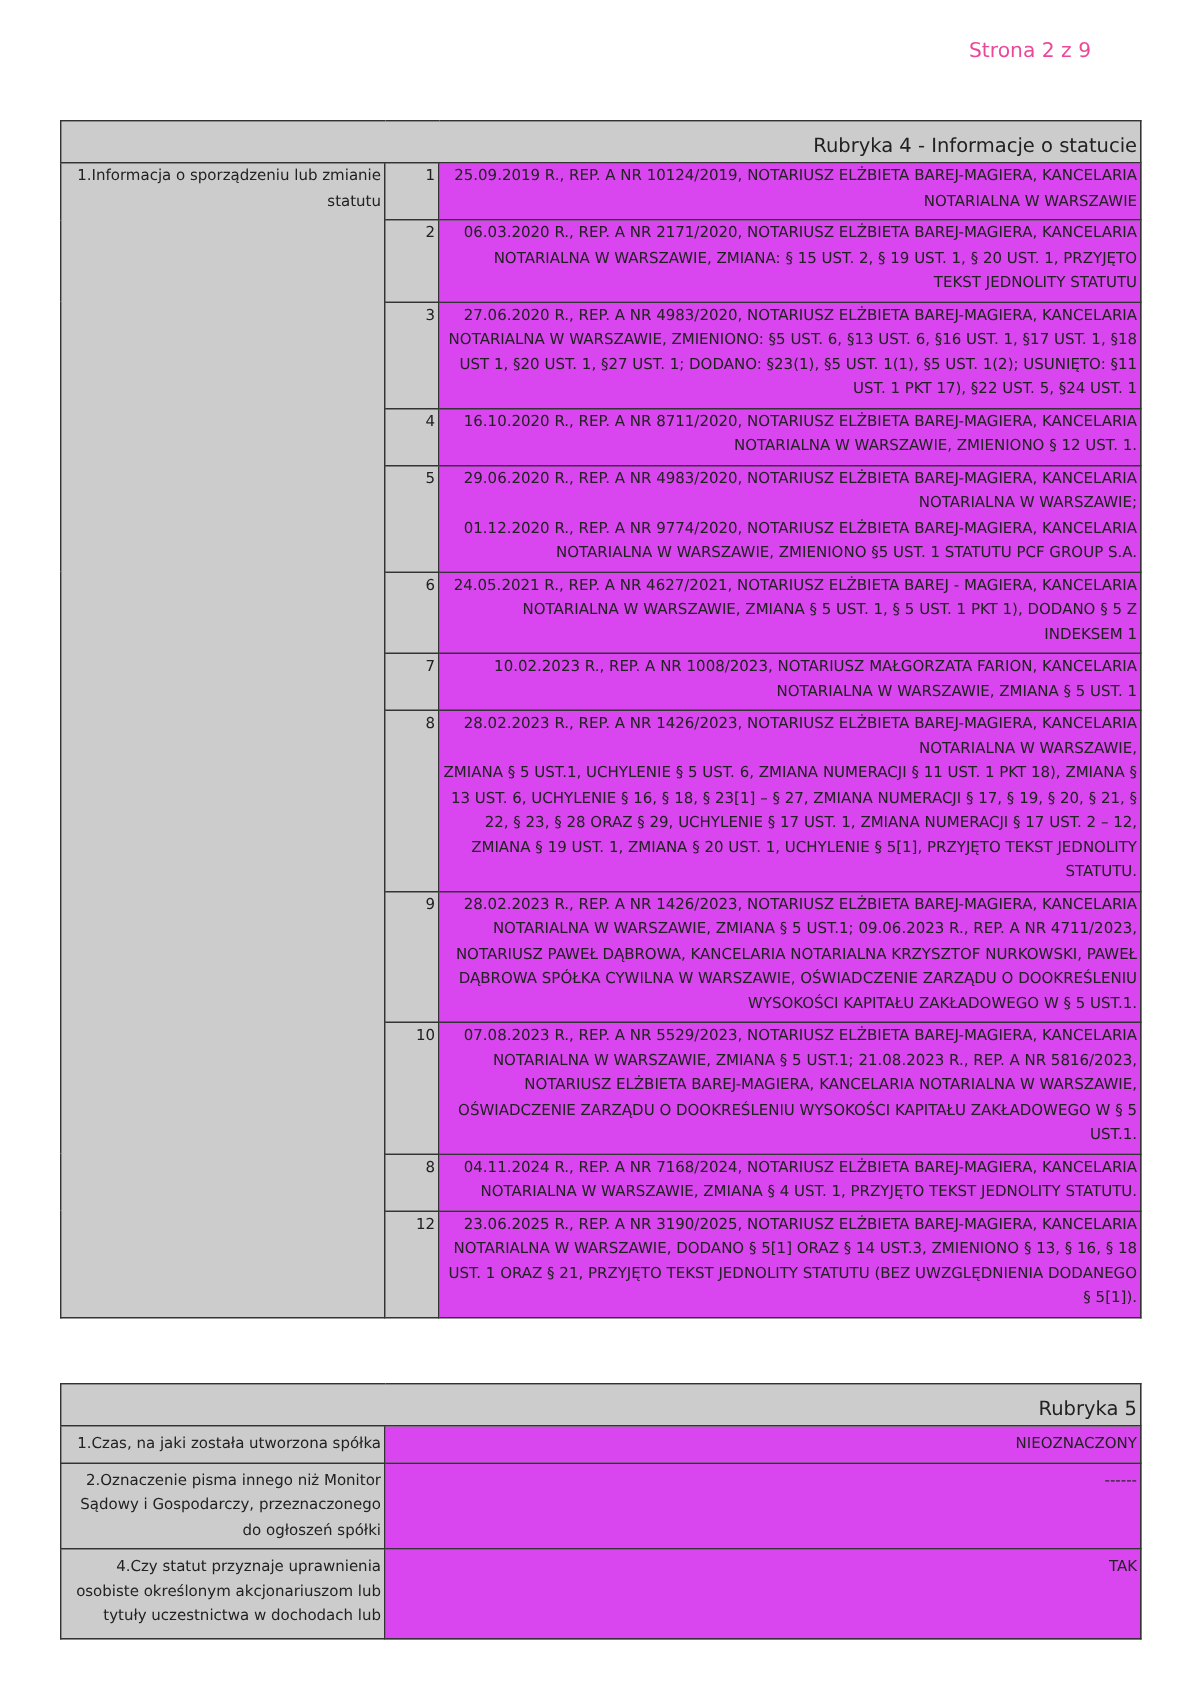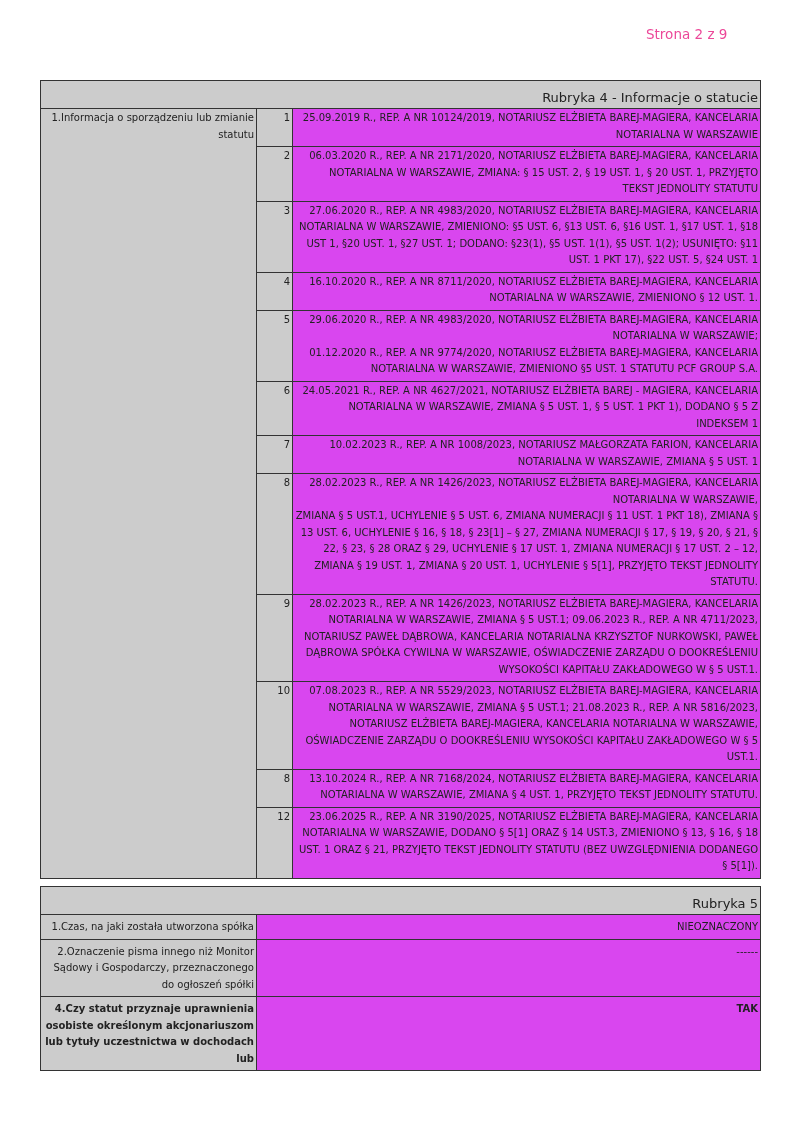--- a/index.html
+++ b/index.html
@@ -8,24 +8,24 @@
   .page-num { position: absolute; top: 26px; left: 646px; font-size: 13.5px; color: #ec4899; }
   table.rub { position: absolute; left: 40px; width: 720px; border-collapse: collapse;
               table-layout: fixed; font-size: 10px; line-height: 16.5px; }
   table.rub td { border: 1.5px solid #333; vertical-align: top; padding: 1px 2px 3px 2px; text-align: right; }
   table.rub td.head { background: #cccccc; font-size: 13px; line-height: 18px;
                        padding: 8px 2px 1px 2px; }
   td.label { background: #cccccc; }
   td.num { background: #cccccc; }
   td.val { background: #d946ef; }
   #rub4 { top: 80px; }
-  #rub5 { top: 886px; }
+  #rub5 { top: 922px; }
   #rub5 td.label { padding-top: 4px; }
   #rub5 td.val { padding-top: 4px; }
-  .cut td { border-bottom: none; font-weight: bold; }
+  .cut td { border-bottom: none; }
 </style>
 </head>
 <body>
 
 <div class="page-num">Strona 2 z 9</div>
 
 <table class="rub" id="rub4">
   <colgroup>
       <col style="width:216px">
       <col style="width:36px">
@@ -77,21 +77,21 @@
       <tr>
         <td class="num">9</td>
         <td class="val">28.02.2023 R., REP. A NR 1426/2023, NOTARIUSZ ELŻBIETA BAREJ-MAGIERA, KANCELARIA NOTARIALNA W WARSZAWIE, ZMIANA § 5 UST.1; 09.06.2023 R., REP. A NR 4711/2023, NOTARIUSZ PAWEŁ DĄBROWA, KANCELARIA NOTARIALNA KRZYSZTOF NURKOWSKI, PAWEŁ DĄBROWA SPÓŁKA CYWILNA W WARSZAWIE, OŚWIADCZENIE ZARZĄDU O DOOKREŚLENIU WYSOKOŚCI KAPITAŁU ZAKŁADOWEGO W § 5 UST.1.</td>
       </tr>
       <tr>
         <td class="num">10</td>
         <td class="val">07.08.2023 R., REP. A NR 5529/2023, NOTARIUSZ ELŻBIETA BAREJ-MAGIERA, KANCELARIA NOTARIALNA W WARSZAWIE, ZMIANA § 5 UST.1; 21.08.2023 R., REP. A NR 5816/2023, NOTARIUSZ ELŻBIETA BAREJ-MAGIERA, KANCELARIA NOTARIALNA W WARSZAWIE, OŚWIADCZENIE ZARZĄDU O DOOKREŚLENIU WYSOKOŚCI KAPITAŁU ZAKŁADOWEGO W § 5 UST.1.</td>
       </tr>
       <tr>
         <td class="num">8</td>
-        <td class="val">13.10.2024 R., REP. A NR 7168/2024, NOTARIUSZ ELŻBIETA BAREJ-MAGIERA, KANCELARIA NOTARIALNA W WARSZAWIE, ZMIANA § 4 UST. 1, PRZYJĘTO TEKST JEDNOLITY STATUTU.</td>
+        <td class="val">04.11.2024 R., REP. A NR 7168/2024, NOTARIUSZ ELŻBIETA BAREJ-MAGIERA, KANCELARIA NOTARIALNA W WARSZAWIE, ZMIANA § 4 UST. 1, PRZYJĘTO TEKST JEDNOLITY STATUTU.</td>
       </tr>
       <tr>
         <td class="num">12</td>
         <td class="val">23.06.2025 R., REP. A NR 3190/2025, NOTARIUSZ ELŻBIETA BAREJ-MAGIERA, KANCELARIA NOTARIALNA W WARSZAWIE, DODANO § 5[1] ORAZ § 14 UST.3, ZMIENIONO § 13, § 16, § 18 UST. 1 ORAZ § 21, PRZYJĘTO TEKST JEDNOLITY STATUTU (BEZ UWZGLĘDNIENIA DODANEGO § 5[1]).</td>
       </tr>
     </tbody>
 </table>
 
 <table class="rub" id="rub5">
   <colgroup>

